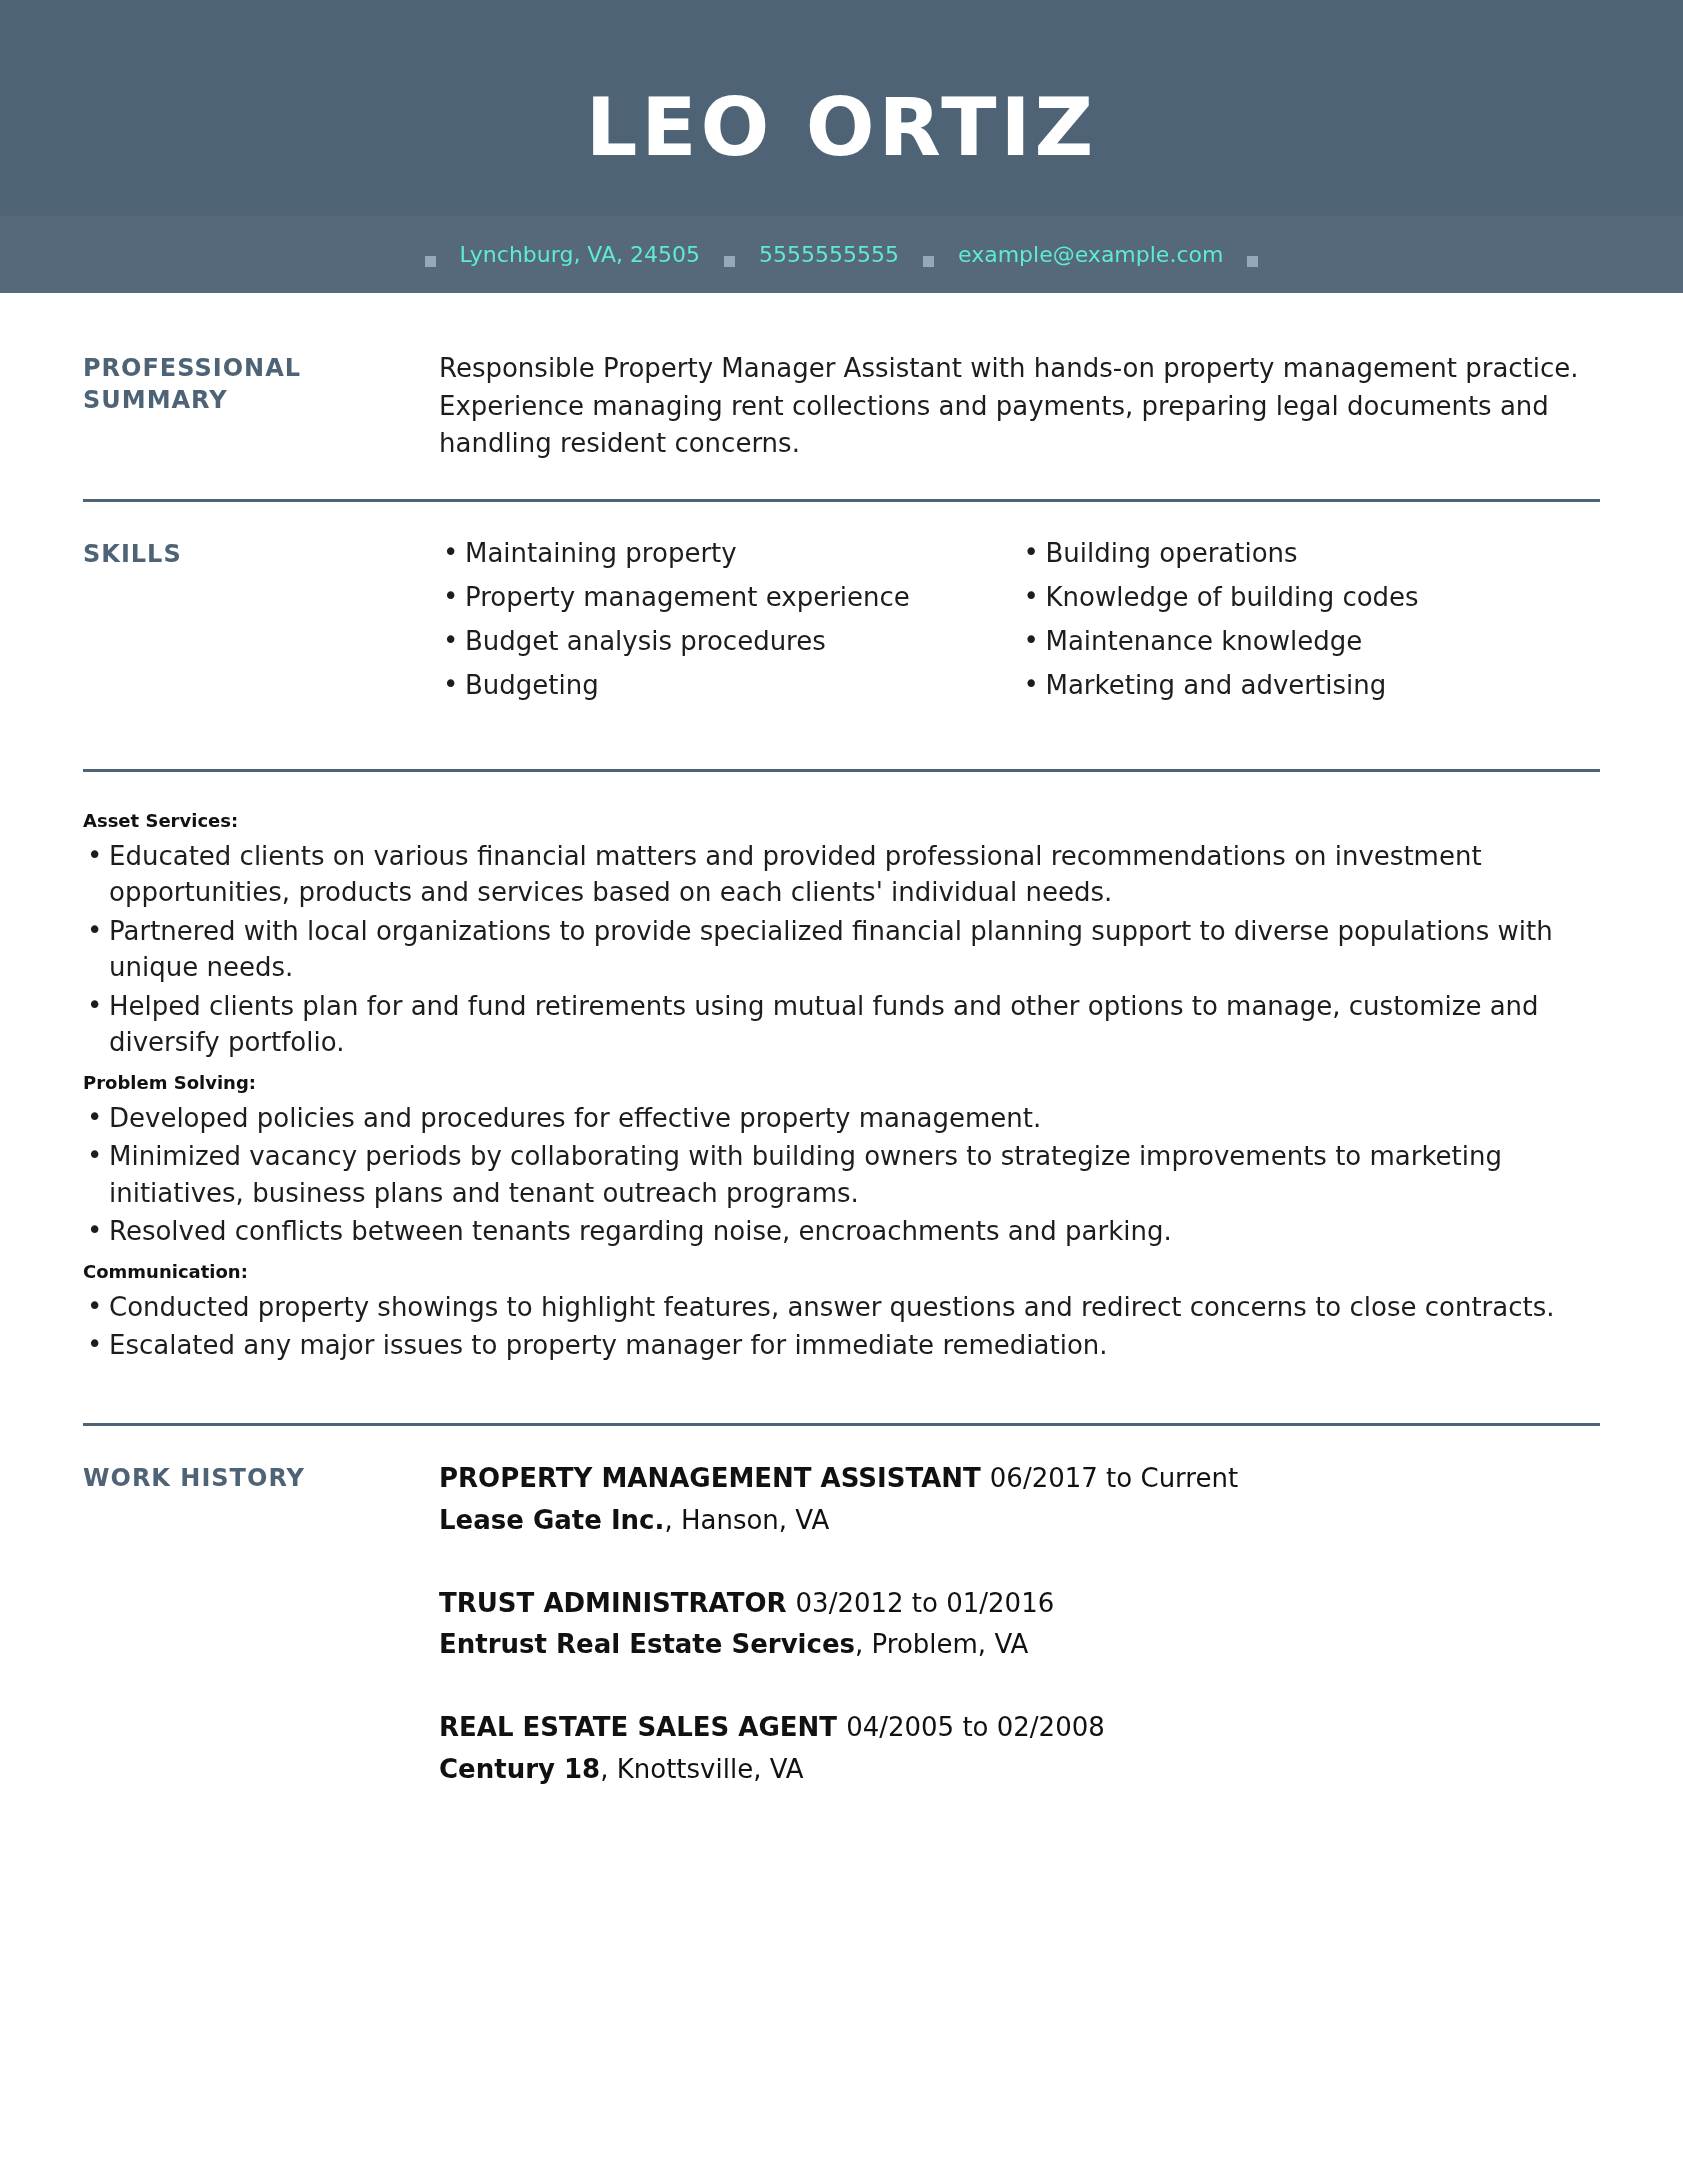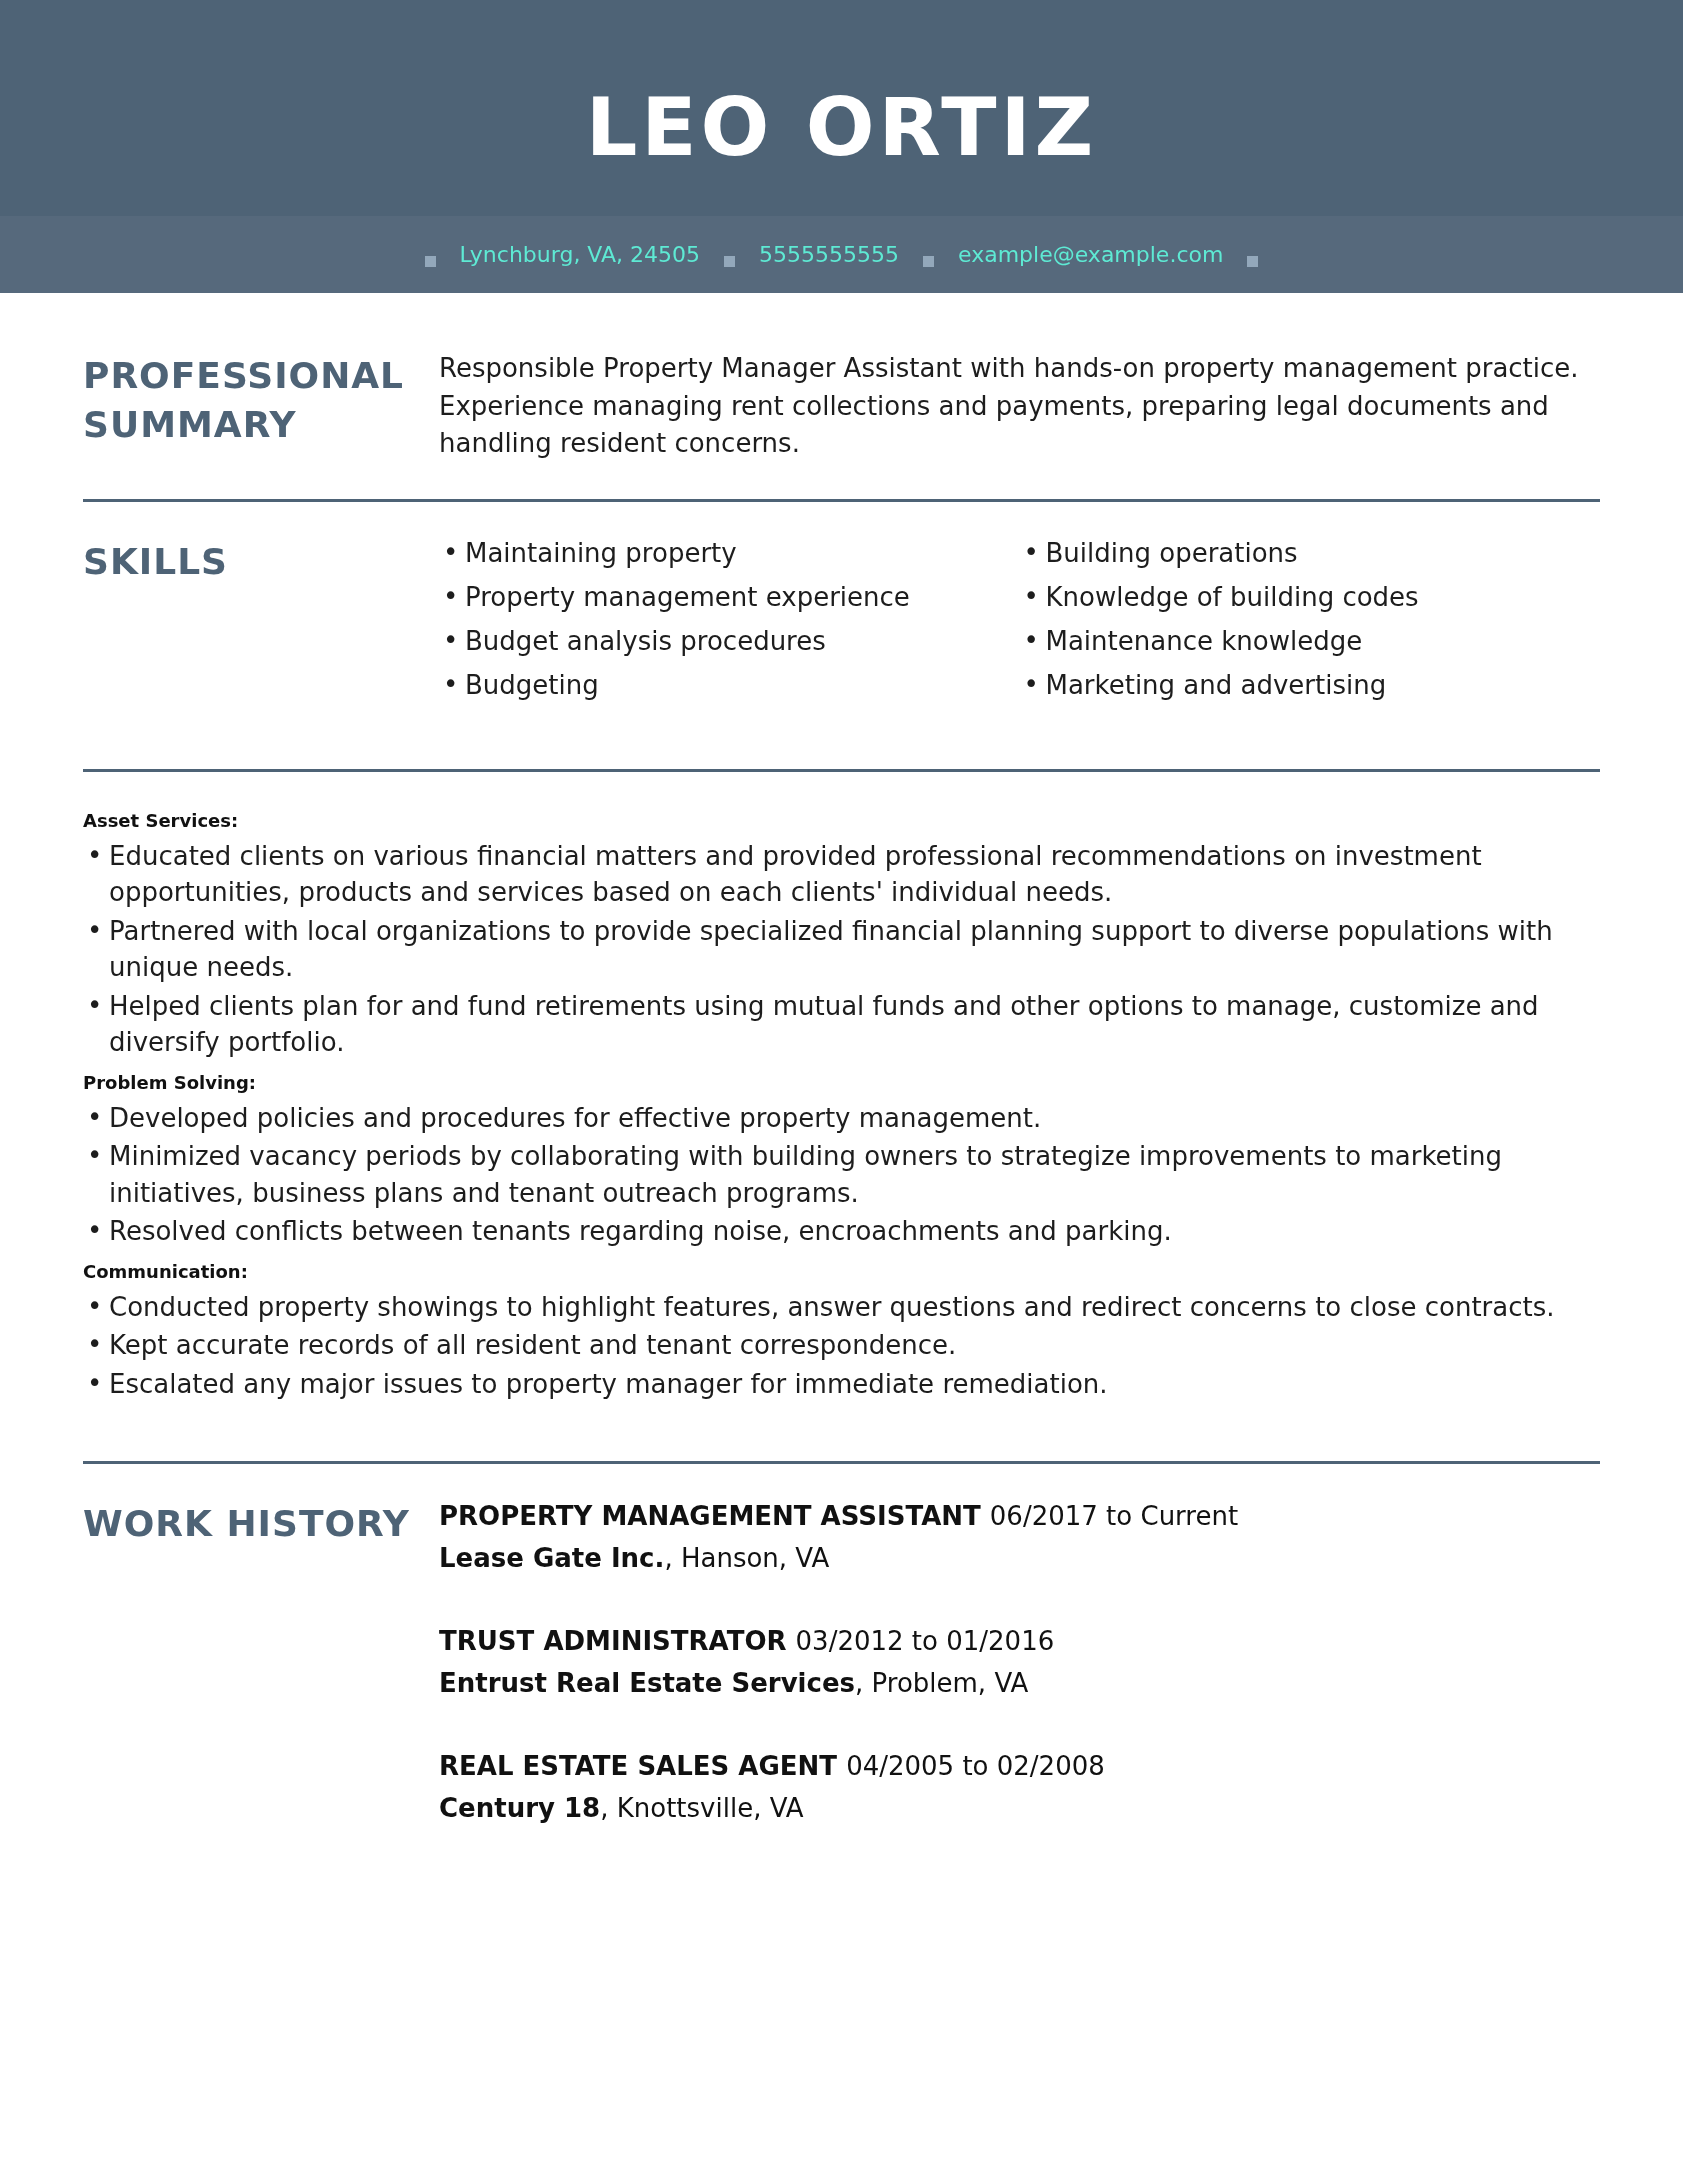--- a/index.html
+++ b/index.html
@@ -76,21 +76,21 @@
     padding-top: 34px;
   }
   .section-divider {
     border-top: 3px solid #4e6376;
     margin-top: 36px;
   }
   .sec-label {
     width: 356px;
     flex: 0 0 356px;
     color: #4e6376;
-    font-size: 36px;
+    font-size: 24px;
     font-weight: bold;
     letter-spacing: 1px;
     line-height: 1.35;
     padding-top: 2px;
   }
   .sec-body {
     flex: 1;
     font-size: 26px;
     line-height: 1.42;
     color: #1d1d1d;
@@ -238,21 +238,20 @@
             <li>Developed policies and procedures for effective property management.</li>
             <li>Minimized vacancy periods by collaborating with building owners to strategize improvements to marketing initiatives, business plans and tenant outreach programs.</li>
             <li>Resolved conflicts between tenants regarding noise, encroachments and parking.</li>
           </ul>
         </div>
 
         <div>
           <div class="group-title spaced">Communication:</div>
           <ul class="bullets tight">
             <li>Conducted property showings to highlight features, answer questions and redirect concerns to close contracts.</li>
-            <li>Kept accurate records of all resident and tenant correspondence.</li>
             <li>Escalated any major issues to property manager for immediate remediation.</li>
           </ul>
         </div>
 
       </div>
     </div>
 
     <div class="section-divider" style="margin-top:57px;"></div>
     <div class="section">
       <div class="sec-label" style="white-space: normal;">WORK HISTORY</div>

